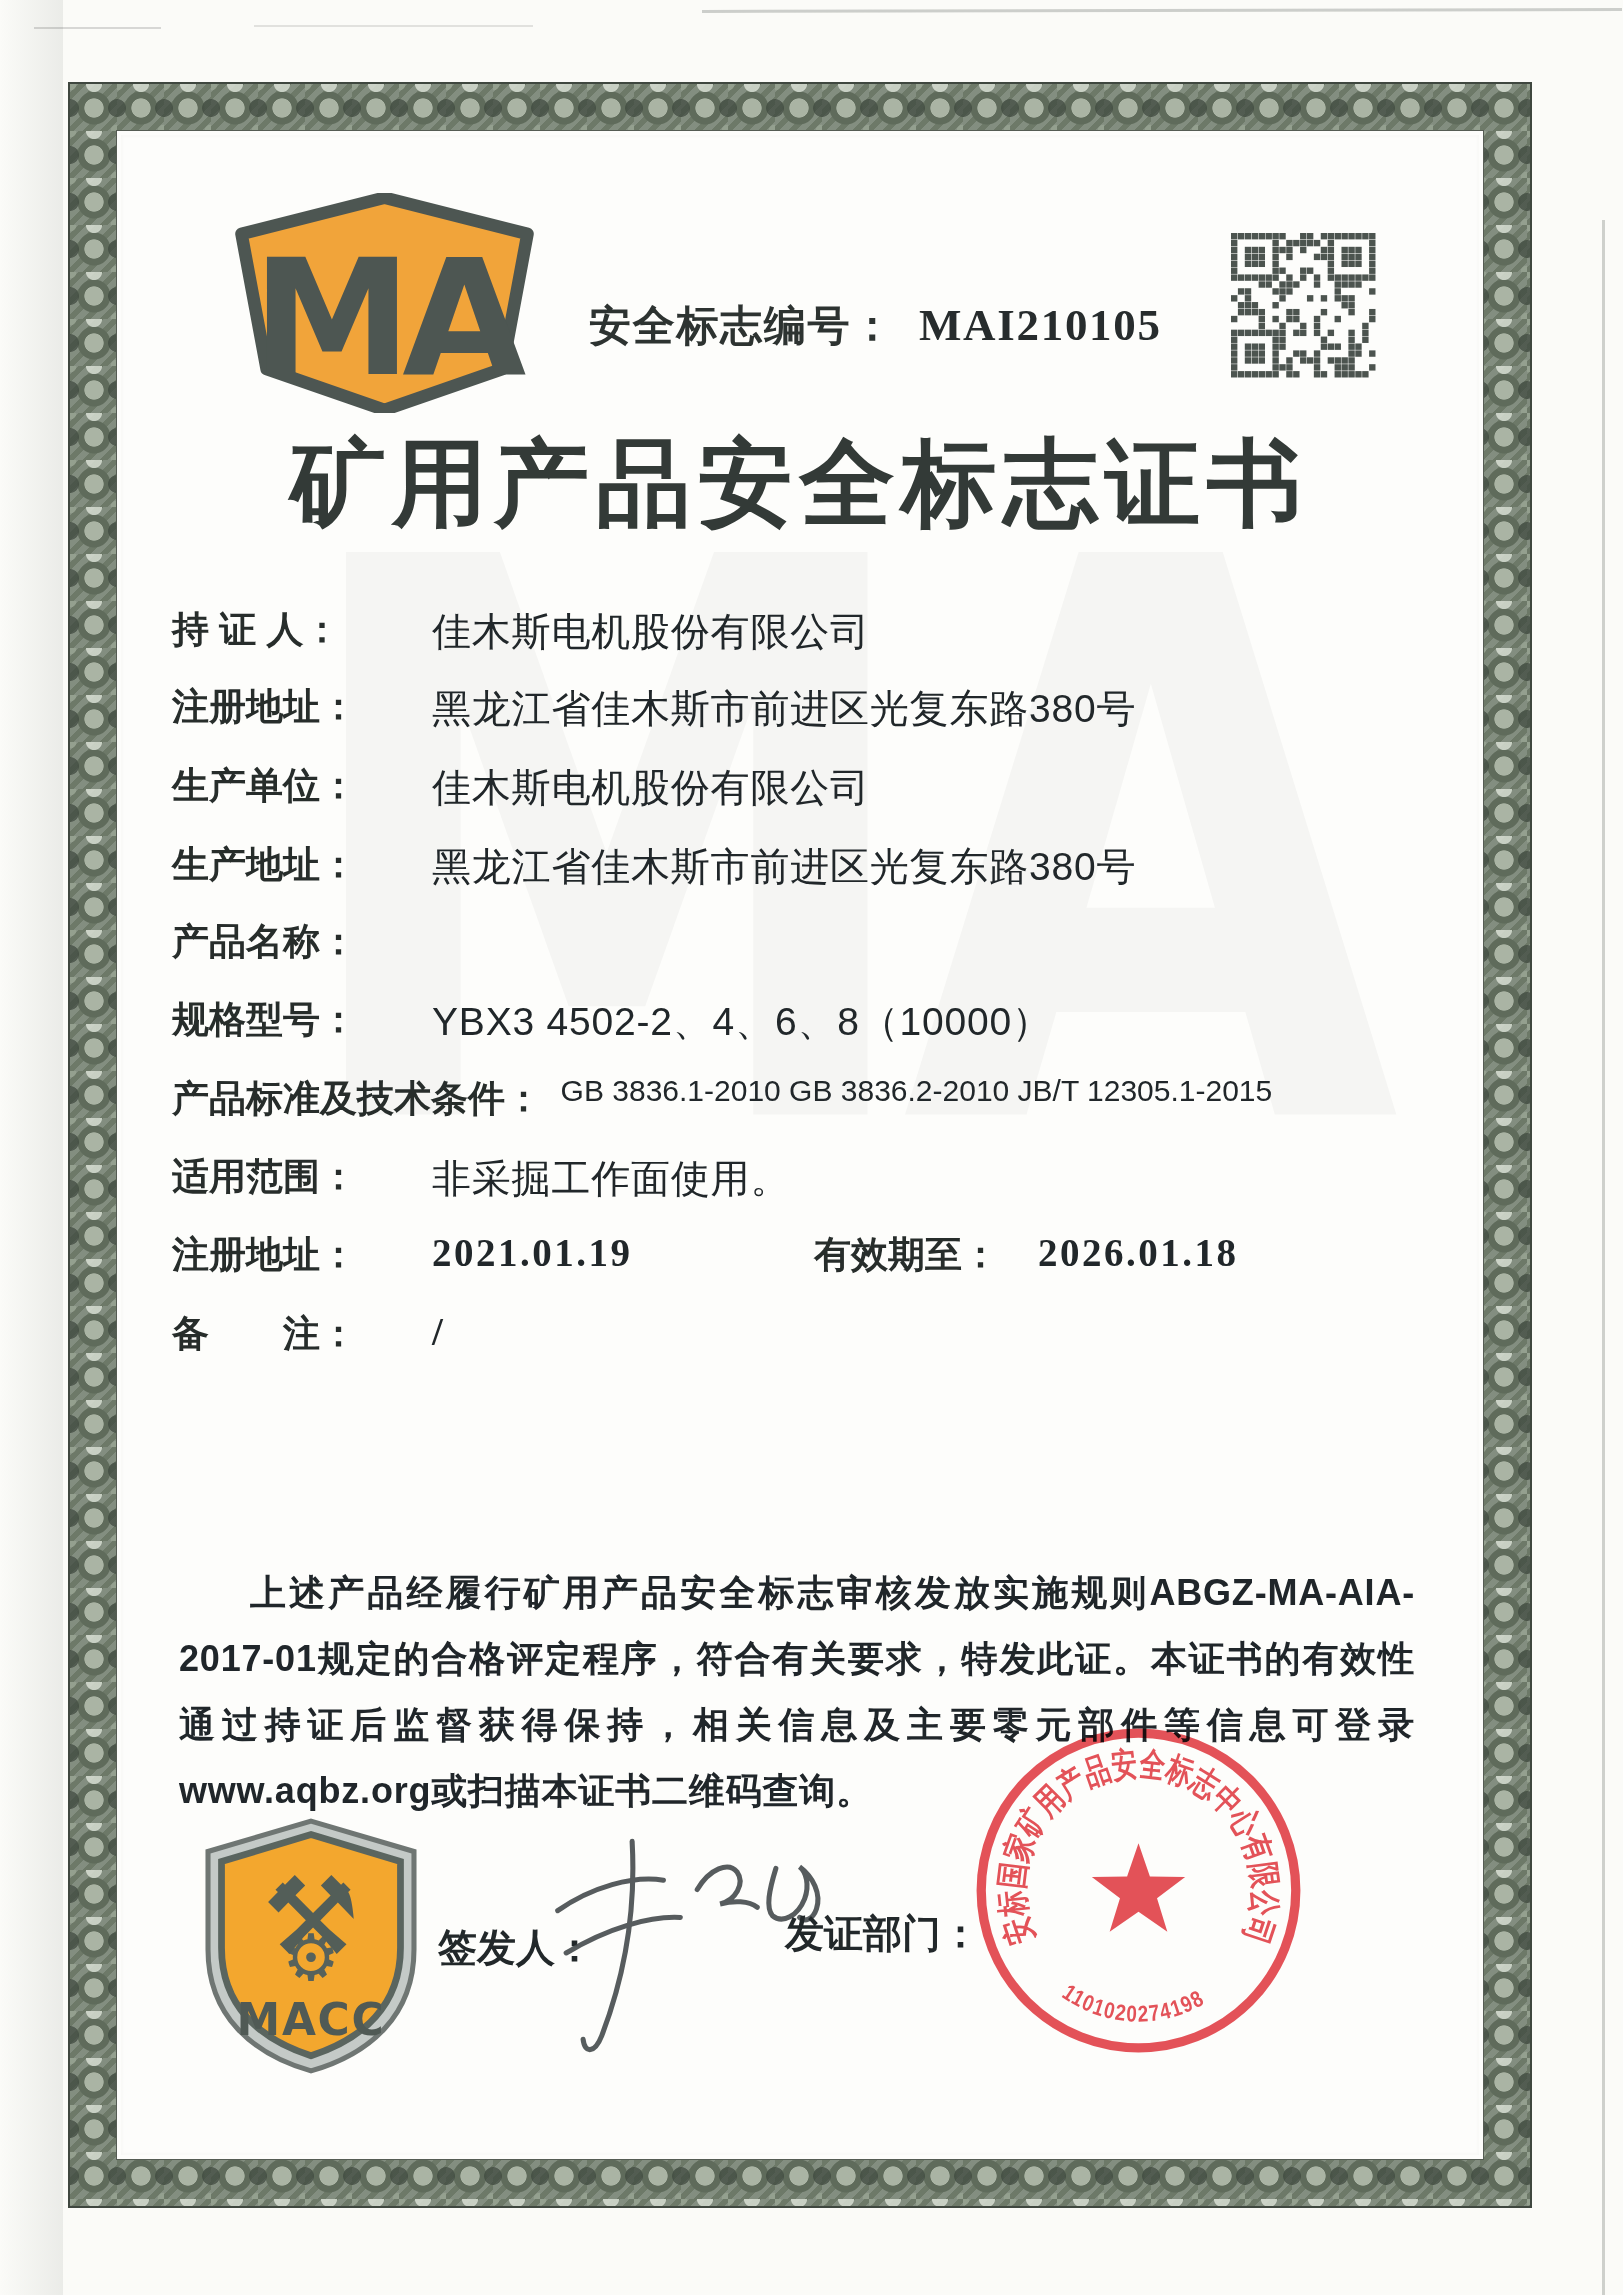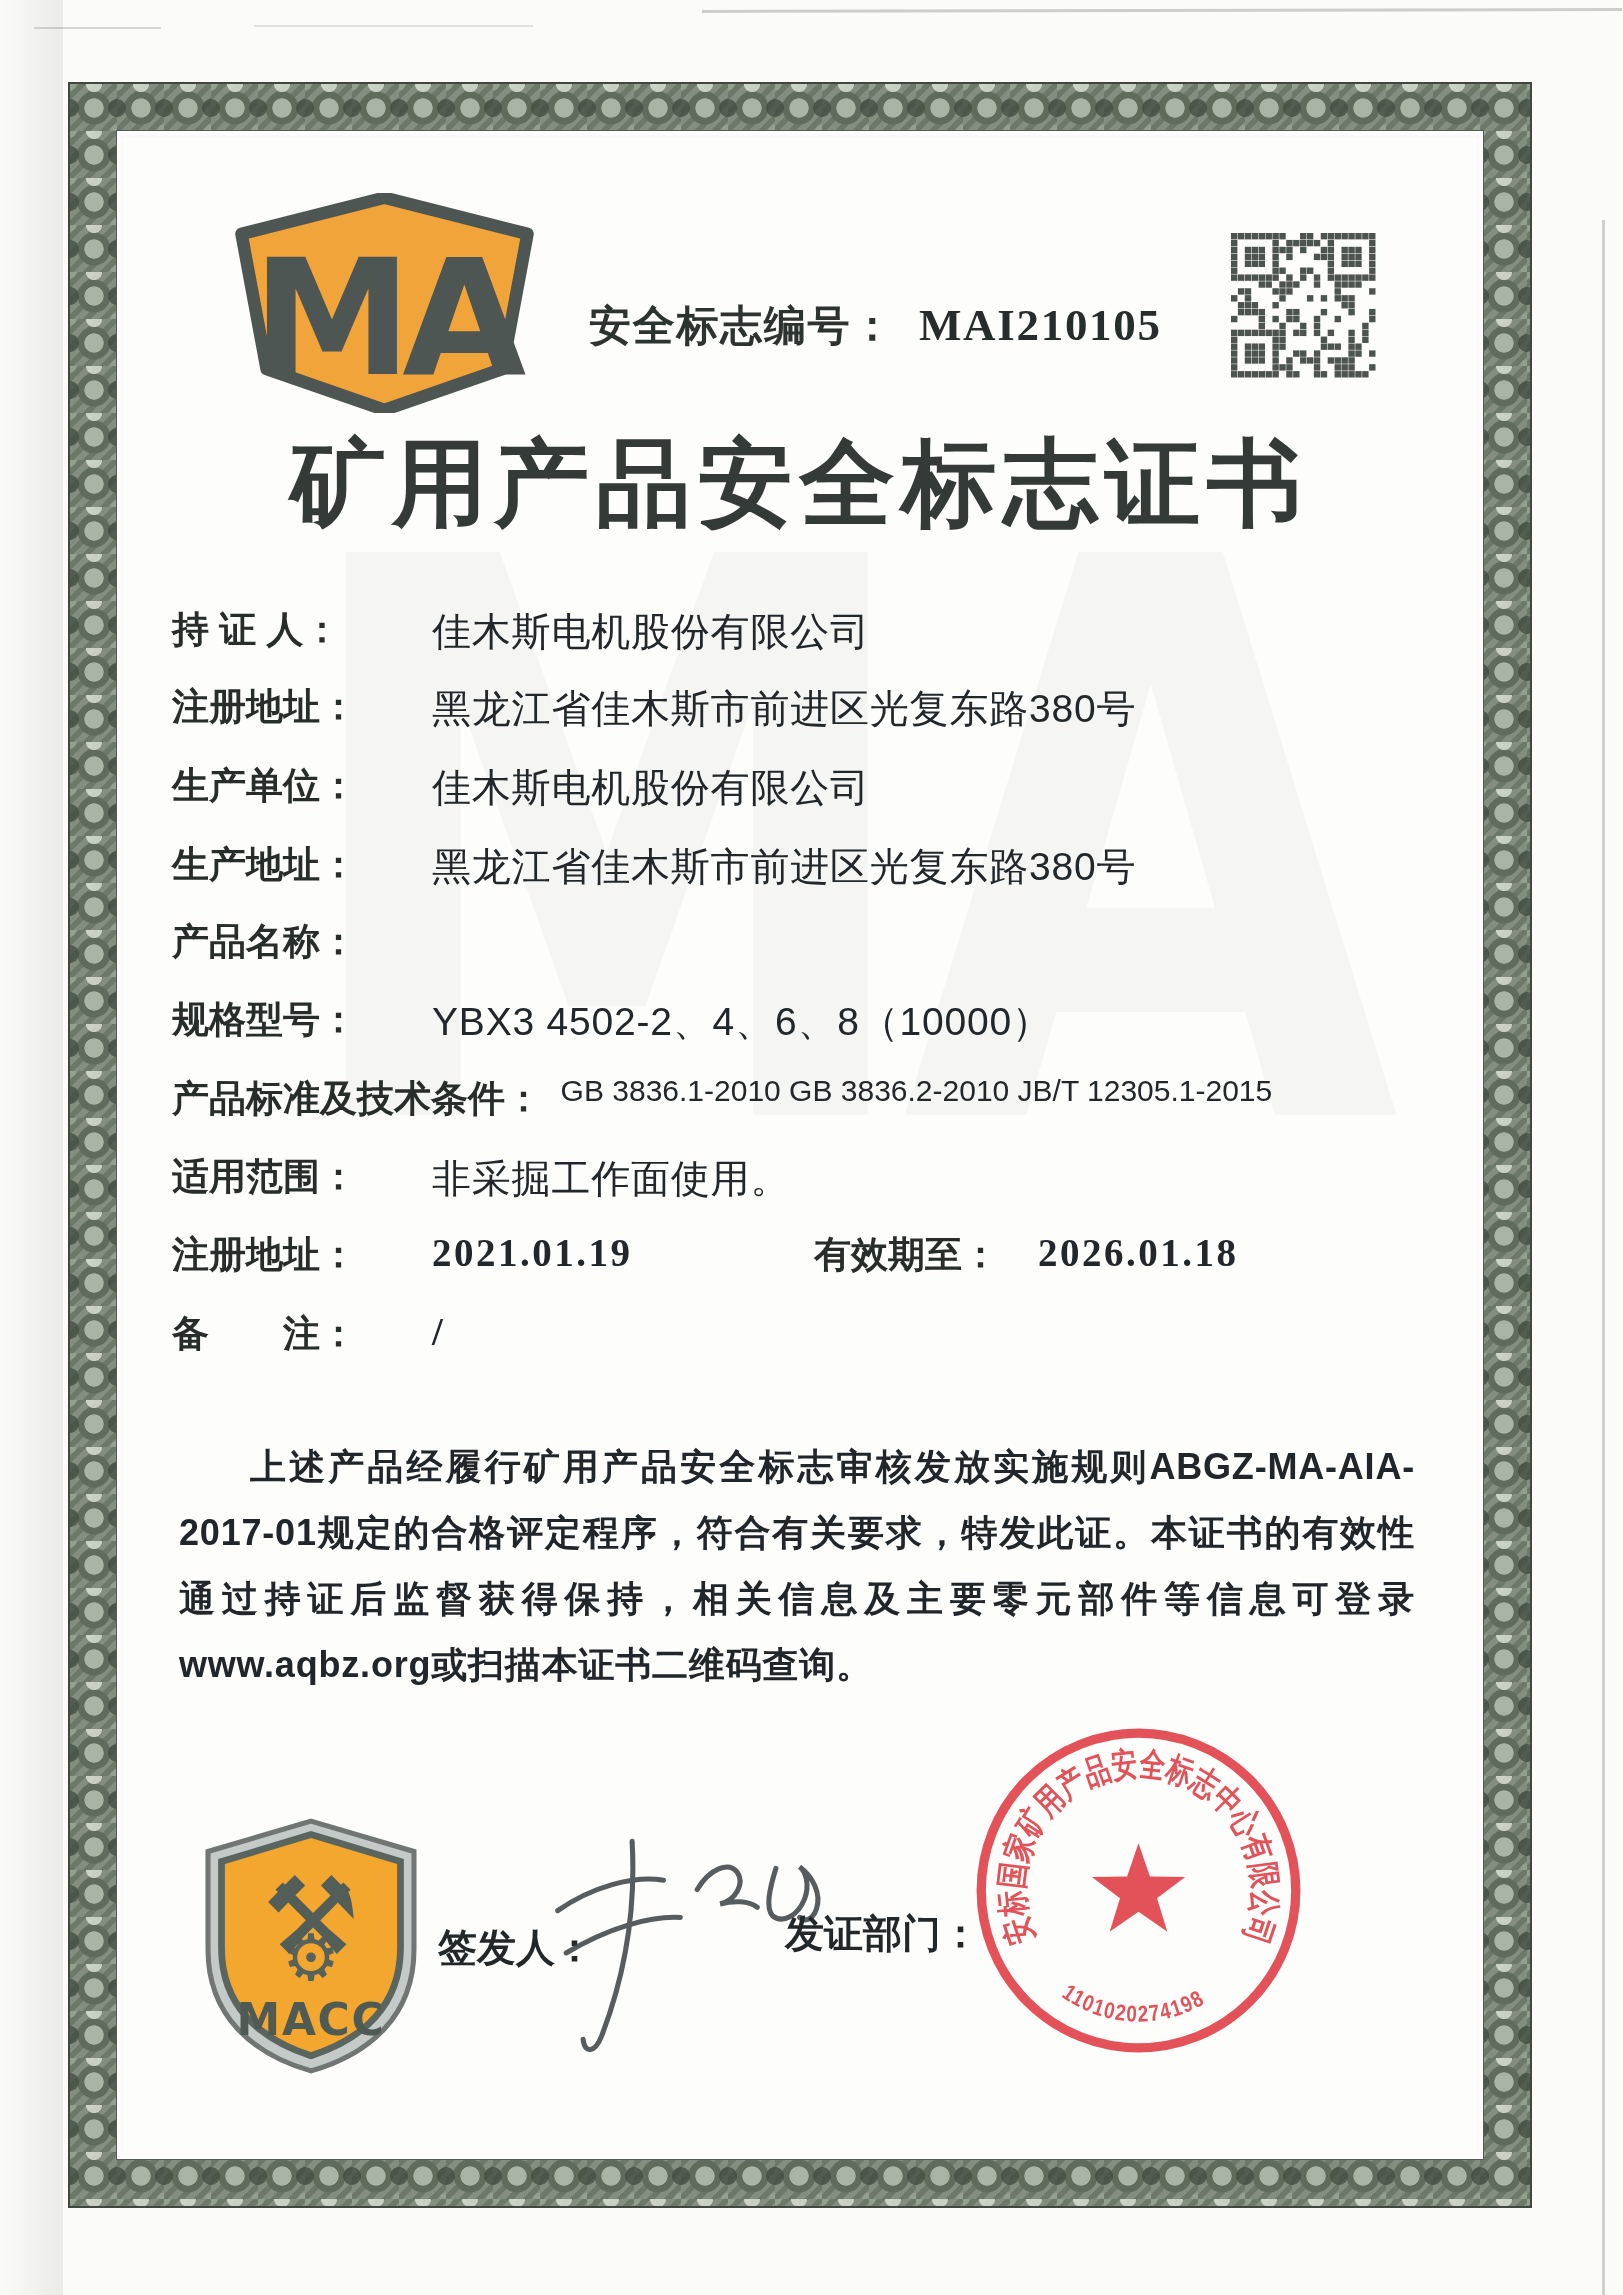--- a/index.html
+++ b/index.html
@@ -66,21 +66,21 @@
   .row{left:172px; display:flex; align-items:flex-start; white-space:nowrap;}
   .lab{display:inline-block; width:260px; font-size:37px; font-weight:700; color:#272d2b;}
   .val{font-size:39px; font-weight:400; color:#21272a; letter-spacing:0.8px;}
   .row-std .lab{width:auto; margin-right:18.6px;}
   .row-std .val{font-size:30px; letter-spacing:0; font-family:"Liberation Sans","DejaVu Sans",sans-serif;}
   .val-date{font-family:"Liberation Serif","DejaVu Serif",serif; font-weight:600; font-size:39px; letter-spacing:2.5px;}
   .row-dates .val-date1{display:inline-block; width:382px;}
   .lab2{display:inline-block; font-size:37px; font-weight:700; margin-right:39px; color:#272d2b;}
   
   .declaration{
-    left:179px; top:1434px; width:1236px;
+    left:179px; top:1560px; width:1236px;
     font-size:36px; font-weight:600; line-height:66px;
     text-align:justify; text-indent:71px; color:#20262a; letter-spacing:0.8px;
   }
   
   .macc{left:196px; top:1816px; width:230px; height:260px;}
   .signer-label{left:438px; top:1921px; font-size:39px; font-weight:700;}
   .signature{left:507px; top:1809px; width:372px; height:271px;}
   .issuer-label{left:785px; top:1907px; font-size:39px; font-weight:700;}
   .seal{left:955px; top:1707px; width:367px; height:367px; mix-blend-mode:multiply; opacity:.88;}
 </style>

